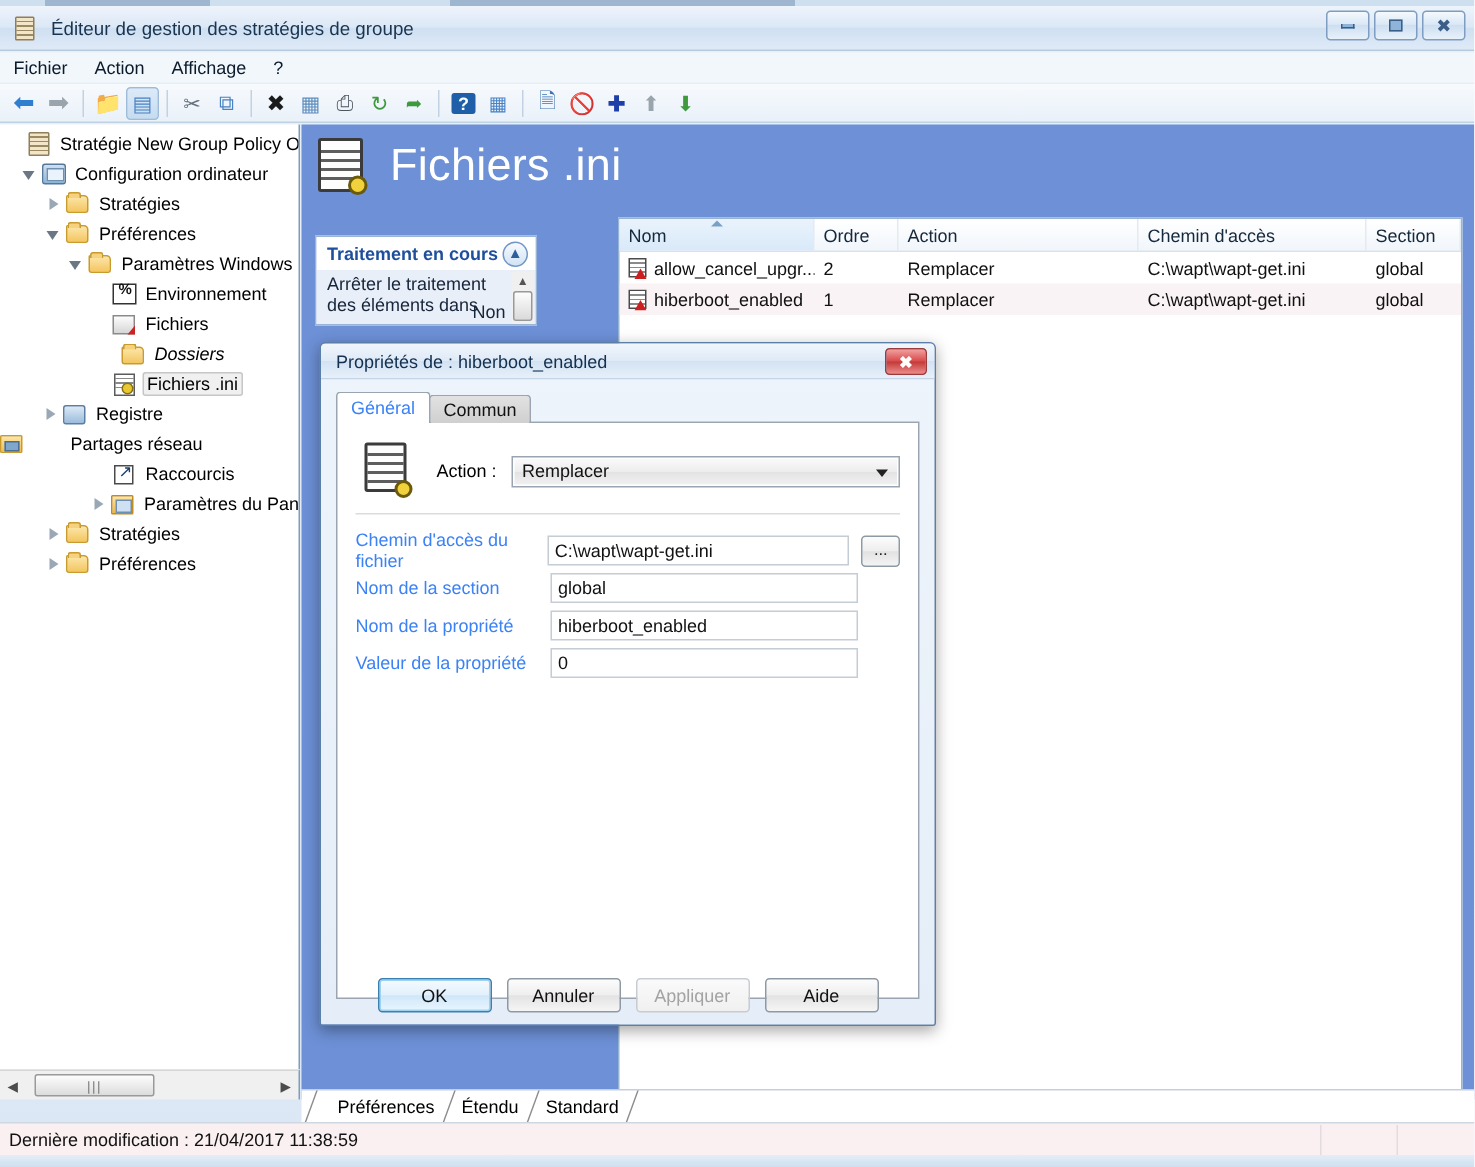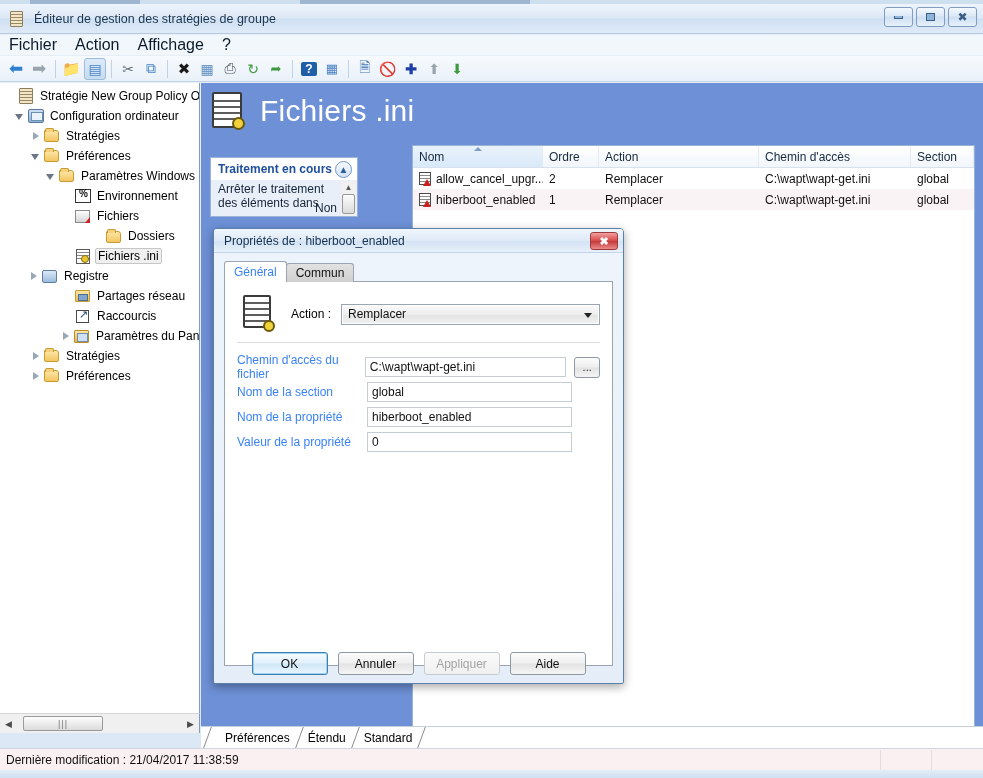--- a/index.html
+++ b/index.html
@@ -69,21 +69,21 @@
   .max-mark { width: 9px; height: 8px; border: 1px solid #3a5e86; background: #8fb4d9;}
 
   
   .menubar {
     position: absolute; top: 35px; left: 0; width: 983px; height: 21px;
     background: #f2f7fc;
     display: flex; align-items: center;
     border-bottom: 1px solid #e6eef6;
   }
   .menu-item {
-    padding: 2px 9px; font-size: 16px; color: #0b1b2b;
+    padding: 2px 9px; font-size: 12px; color: #0b1b2b;
   }
 
   
   .toolbar {
     position: absolute; top: 56px; left: 0; width: 983px; height: 26px;
     background: linear-gradient(to bottom, #f7fafd 0%, #e9f1f9 100%);
     border-bottom: 1px solid #bfd2e4;
     display: flex; align-items: center; padding-left: 5px; gap: 1px;
   }
   .tb-btn {
@@ -553,21 +553,21 @@
         <span class="tlabel">Environnement</span>
       </div>
 
       <div class="tnode" style="padding-left:75px;">
         <span class="tico">
             <span class="ic-files"></span>
           </span>
         <span class="tlabel">Fichiers</span>
       </div>
 
-      <div class="tnode" style="padding-left:106px;">
+      <div class="tnode" style="padding-left:81px;font-style:italic;">
         <span class="tico">
             <span class="folder" style="top:3px;"></span>
           </span>
         <span class="tlabel">Dossiers</span>
       </div>
 
       <div class="tnode selected" style="padding-left:75px;">
         <span class="tico">
             <span class="ic-ini"></span>
           </span>
@@ -577,21 +577,21 @@
       <div class="tnode" style="padding-left:28px;">
         <span class="exp">
             <span class="arrow-collapsed"></span>
           </span>
         <span class="tico">
             <span class="ic-reg"></span>
           </span>
         <span class="tlabel">Registre</span>
       </div>
 
-      <div class="tnode" style="padding-left:75px;">
+      <div class="tnode" style="gap:25px;">
         <span class="tico">
             <span class="ic-net"></span>
           </span>
         <span class="tlabel">Partages réseau</span>
       </div>
 
       <div class="tnode" style="padding-left:75px;">
         <span class="tico">
             <span class="ic-short"></span>
           </span>

